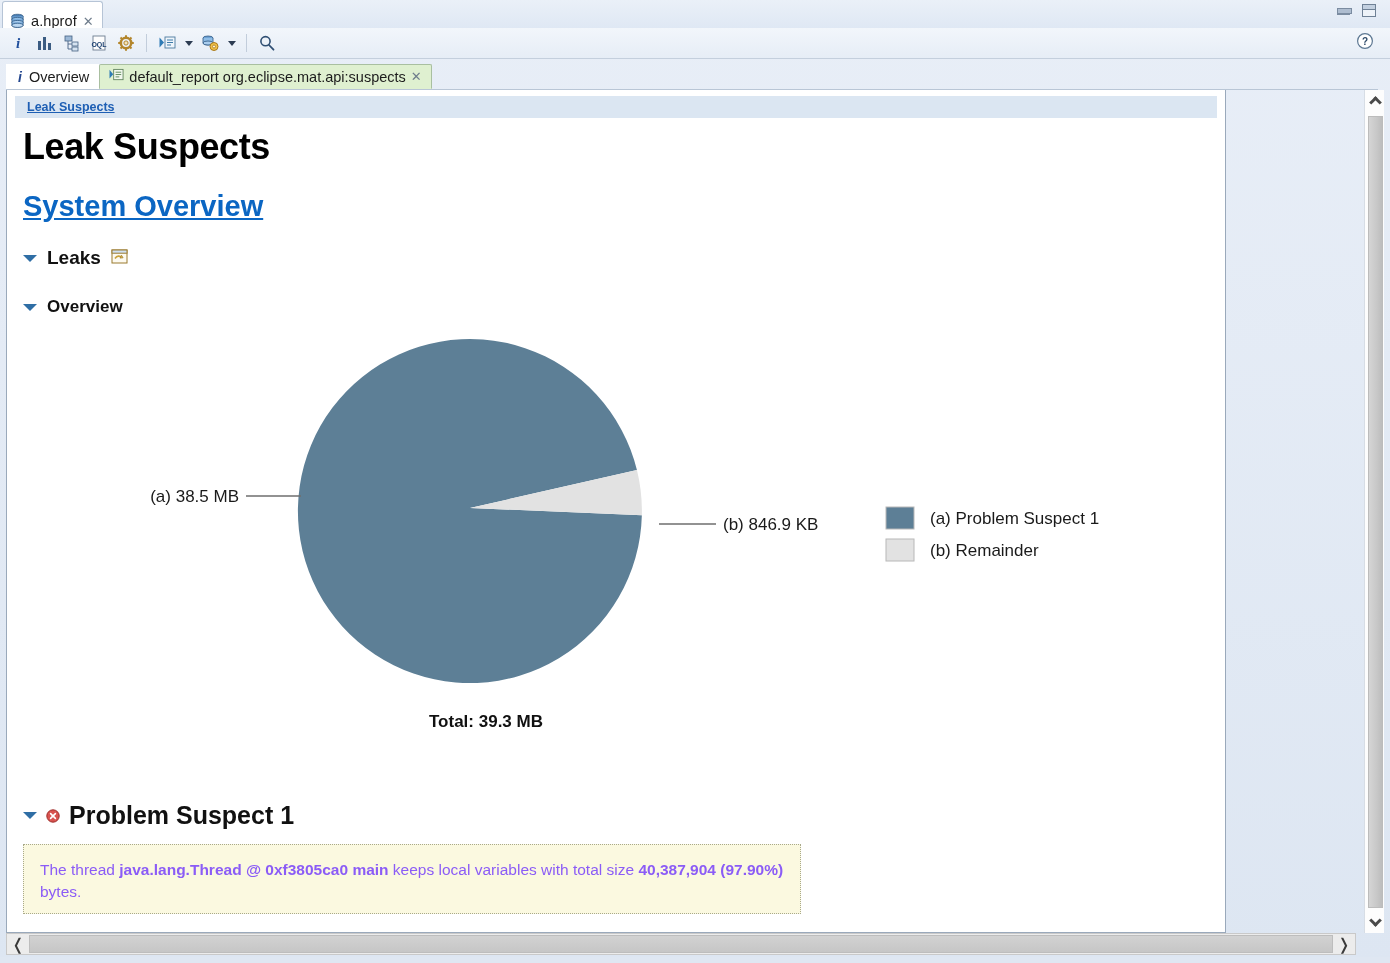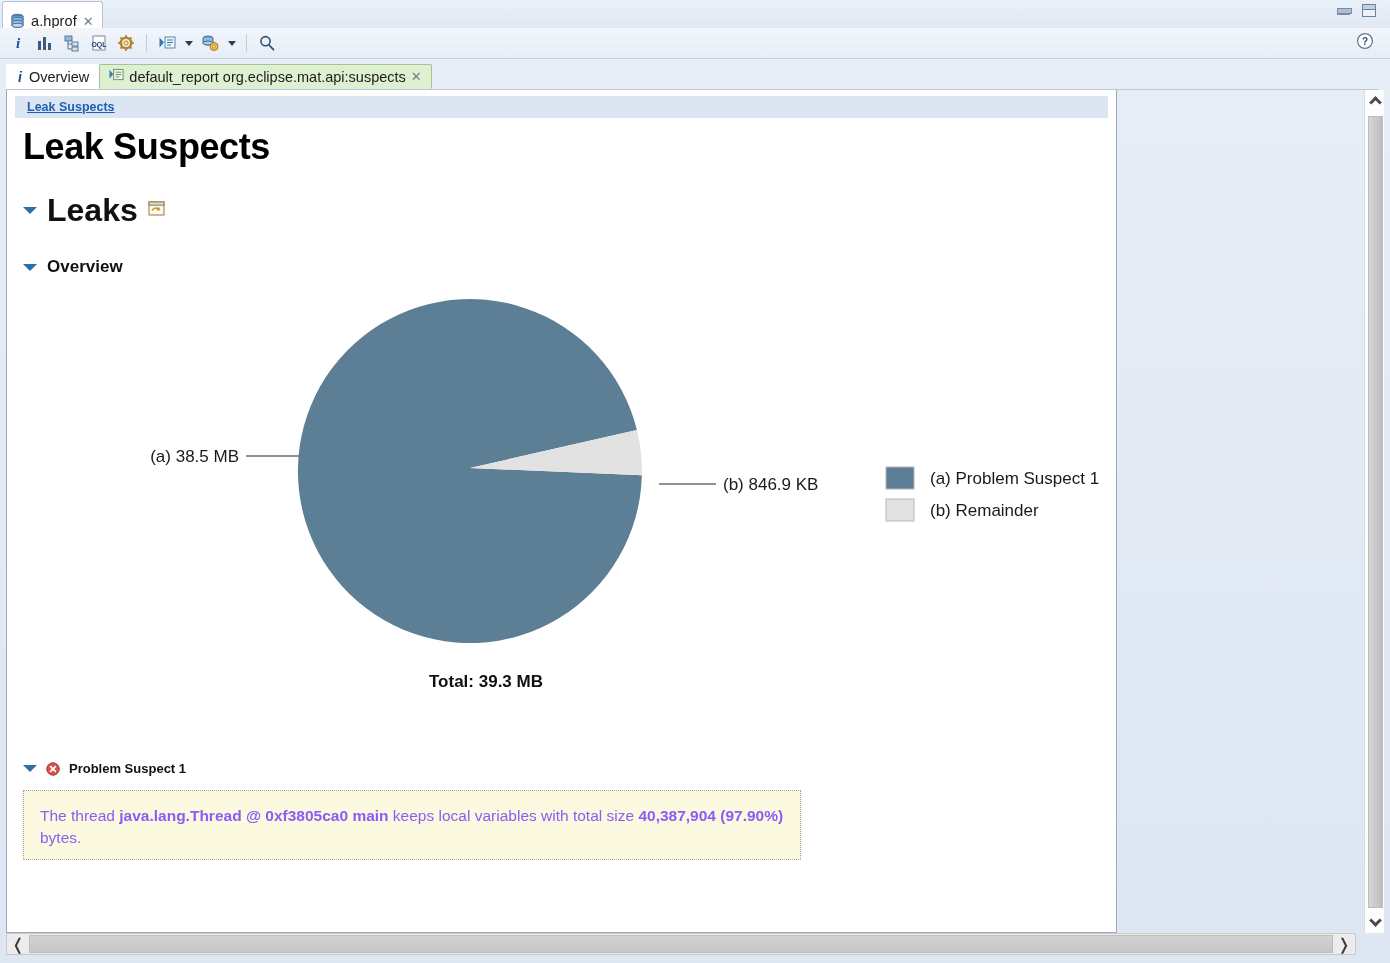--- a/index.html
+++ b/index.html
@@ -109,21 +109,21 @@
     border-radius: 2px 2px 0 0;
   }
   .vtab .i-glyph {
     font-style: italic; font-weight: bold; color: #24478f; font-size: 14px;
     padding: 0 2px;
   }
 
   
   .canvas {
     position: absolute; left: 6px; top: 90px;
-    width: 1111px; height: 843px;
+    width: 1220px; height: 843px;
     background: #ffffff;
     border: 1px solid #9aa9bb;
     border-top: none;
     overflow: hidden;
   }
   .crumbbar {
     margin: 6px 8px 0 8px;
     height: 22px;
     background: #dbe6f2;
     display: flex; align-items: center;
@@ -139,31 +139,31 @@
   }
   .sys-link {
     margin: 22px 0 0 16px;
     font-size: 29px; font-weight: bold; color: #0b66c3;
     text-decoration: underline; cursor: pointer; display: inline-block;
   }
   .sec-h1 {
     margin: 24px 0 0 16px;
     display: flex; align-items: center; gap: 10px;
   }
-  .sec-h1 .txt { font-size: 32px; font-weight: bold; color: #111; }
+  .sec-h1 .txt { font-size: 19px; font-weight: bold; color: #111; }
   .sec-h2 {
     margin: 28px 0 0 16px;
     display: flex; align-items: center; gap: 10px;
   }
   .sec-h2 .txt { font-size: 17px; font-weight: bold; color: #111; }
   .sec-h3 {
     margin: 30px 0 0 16px;
     display: flex; align-items: center; gap: 9px;
   }
-  .sec-h3 .txt { font-size: 13px; font-weight: bold; color: #111; }
+  .sec-h3 .txt { font-size: 25px; font-weight: bold; color: #111; }
   .tri {
     width: 0; height: 0;
     border-left: 7px solid transparent;
     border-right: 7px solid transparent;
     border-top: 7px solid #2f6ea5;
   }
   .err-dot { width: 14px; height: 14px; display:block; }
 
   .chart-wrap {
     position: relative; width: 1330px; height: 450px; margin-top: 4px; margin-left: 44px;
@@ -361,20 +361,21 @@
   </div>
 
   <div class="canvas">
 
     <div class="crumbbar">
       <a>Leak Suspects</a>
     </div>
 
     <div class="rpt-title">Leak Suspects</div>
 
+    <a class="sys-link">System Overview</a>
 
     <div class="sec-h1">
       <span class="tri"></span>
       <span class="txt">Leaks</span>
       <span>
         <svg width="17" height="15" viewBox="0 0 17 15">
           <rect x="1" y="1" width="15" height="13" fill="#fdfaf0" stroke="#9a7b2e" stroke-width="1"></rect>
           <rect x="1" y="1" width="15" height="3.2" fill="#cfe0f2" stroke="#9a7b2e" stroke-width="1"></rect>
           <path d="M4 9.5c2-3 5-3 6.5-1" fill="none" stroke="#c9a23c" stroke-width="1.6"></path>
           <path d="M10.5 6.2l1.6 2.6-3.1.3z" fill="#e6b94e" stroke="#9a7b2e" stroke-width=".7"></path>

